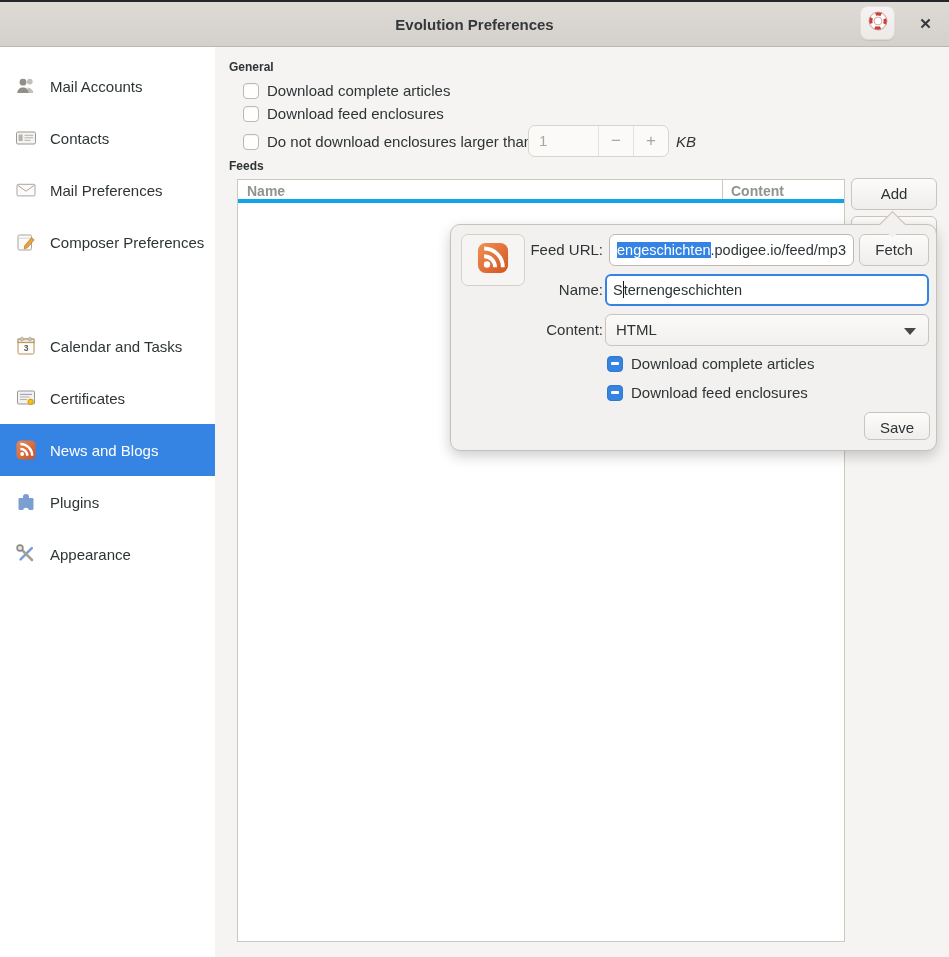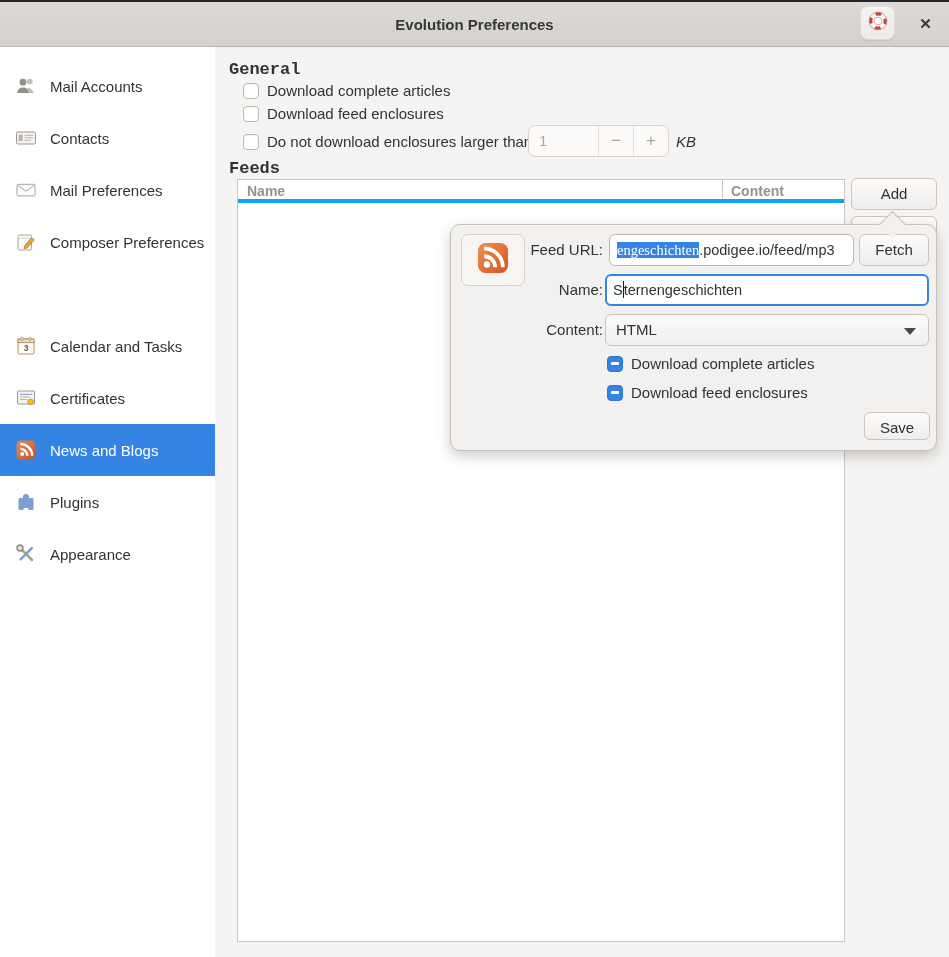--- a/index.html
+++ b/index.html
@@ -39,21 +39,21 @@
   .side-item {
     position:absolute; left:0; width:215px; height:52px;
     display:flex; align-items:center; padding-left:14px;
     font-size:15px; color:#2e3436; cursor:pointer;
   }
   .side-item.selected { background:#3584e4; color:#ffffff; }
   .side-icon { width:24px; height:24px; flex:none; margin-right:12px; }
   .side-icon svg { width:24px; height:24px; display:block; }
 
   
-  .heading { position:absolute; font-weight:bold; font-size:17px; color:#2e3436;font-family:Liberation Mono, monospace; }
+  .heading { position:absolute; font-weight:bold; font-size:12px; color:#2e3436; }
   .cb-row { position:absolute; display:flex; align-items:center; font-size:15px; }
   .checkbox {
     width:16px; height:16px; margin-right:8px; flex:none;
     background:#fefefe; border:1px solid #bdb8b2; border-radius:4px;
     box-shadow:inset 0 1px 1px rgba(0,0,0,.04); cursor:pointer;
   }
   .checkbox.mixed {
     background:#3584e4; border:1px solid #3077cf;
     display:flex; align-items:center; justify-content:center;
   }
@@ -105,21 +105,21 @@
     background:#f7f5f3; border:1px solid #d5d0ca; border-radius:7px;
     display:flex; align-items:center; justify-content:center;
   }
   .rss-frame svg { width:38px; height:38px; }
   .text-input {
     position:absolute; background:#fff; border:1px solid #bdb8b2; border-radius:6px;
     font-size:14.5px; line-height:30px; padding:0 7px;
     white-space:nowrap; overflow:hidden; cursor:text;
   }
   .text-input.focused { border:2px solid #3584e4; line-height:28px; padding:0 6px; }
-  .sel { background:#3584e4; color:#fff;font-family:Liberation Serif, serif; }
+  .sel { background:#3584e4; color:#fff; }
   .caret { display:inline-block; width:1px; height:17px; background:#1a1a1a; vertical-align:-3px; }
   .fetch-btn { position:absolute; left:408px; top:9px; width:70px; height:32px; line-height:30px; }
   .save-btn  { position:absolute; left:413px; top:187px; width:66px; height:28px; line-height:30px; }
   .combo {
     position:absolute; left:154px; top:89px; width:324px; height:32px;
     background:linear-gradient(#fbfaf9,#f2f0ee); border:1px solid #c9c4be; border-radius:6px;
     font-size:15px; line-height:30px; padding-left:10px; cursor:pointer;
   }
   .combo .arrow {
     position:absolute; right:12px; top:13px; width:0; height:0;

